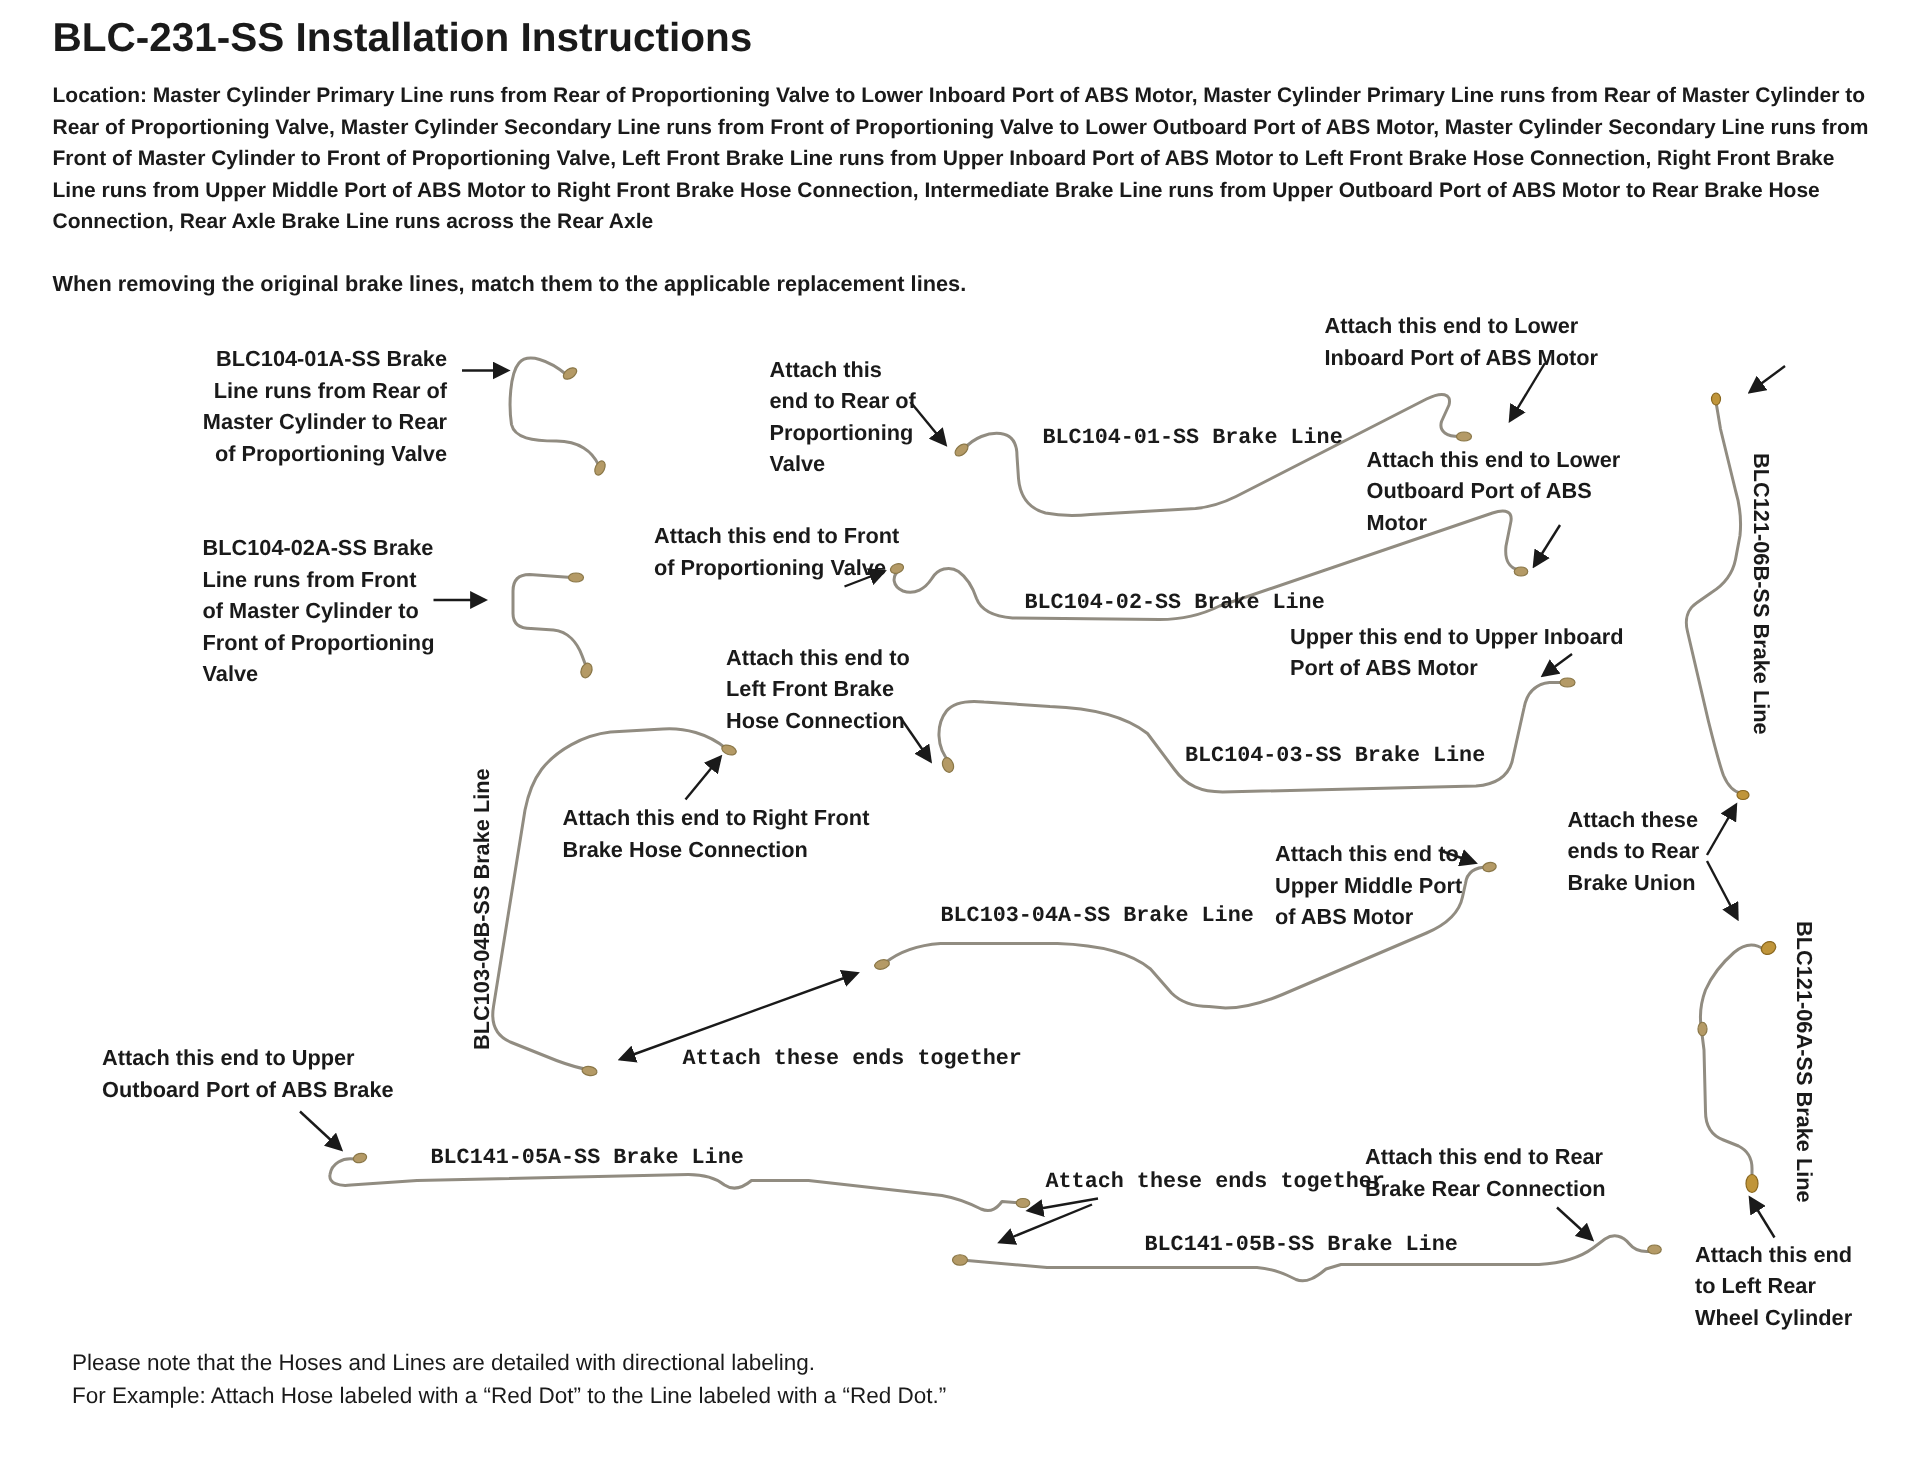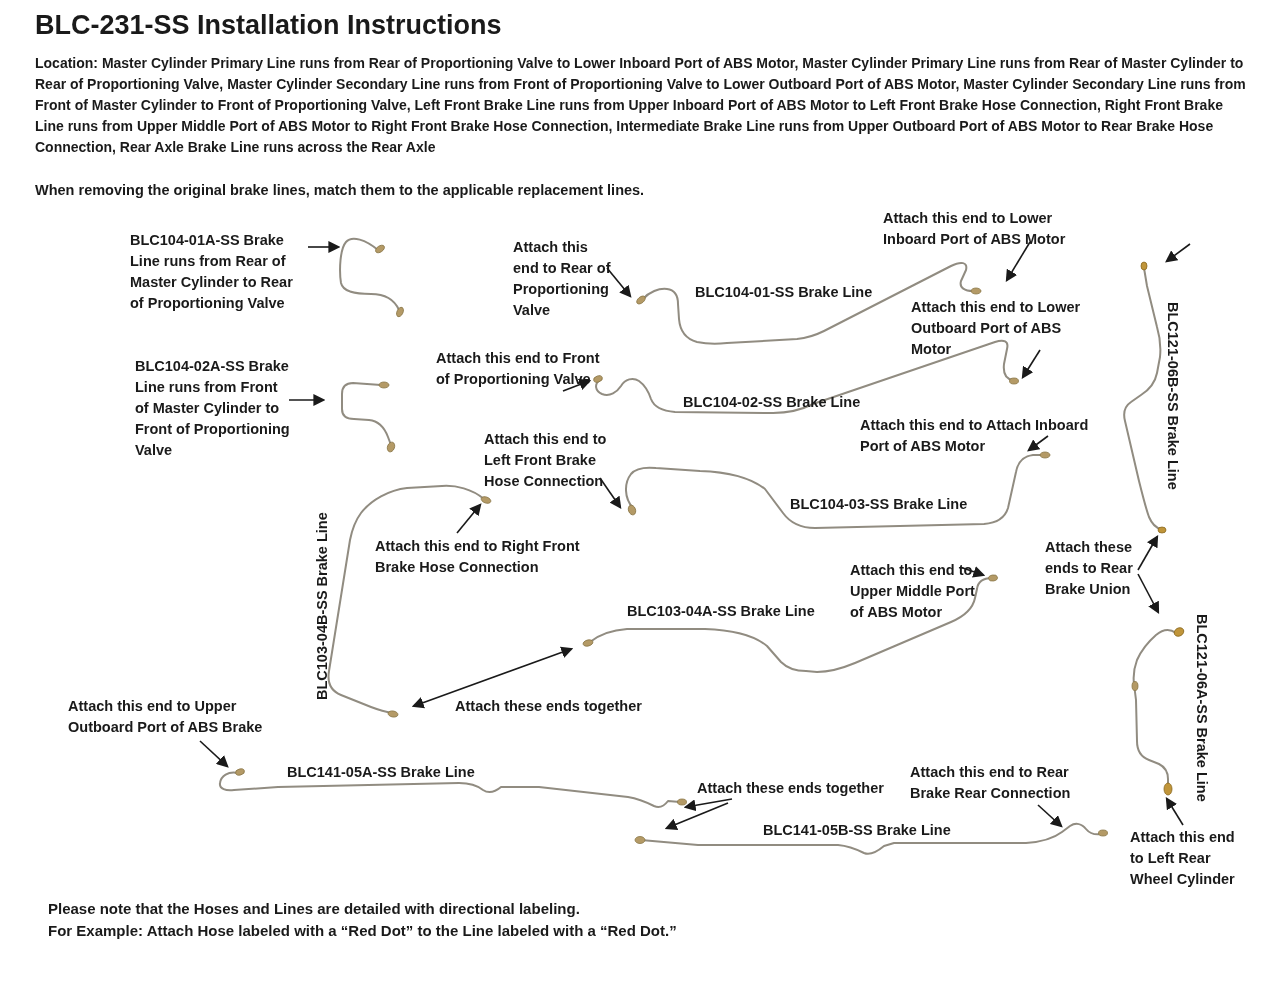--- a/index.html
+++ b/index.html
@@ -3,25 +3,25 @@
 <meta charset="utf-8">
 <style>
   html,body{margin:0;padding:0;background:#fff;}
   .page{position:relative;width:1280px;height:989px;background:var(--background,#ffffff);
         font-family:"Liberation Sans",sans-serif;color:var(--text,#1a1a1a);overflow:hidden;}
   .title{position:absolute;left:35px;top:10px;margin:0;font-size:27px;font-weight:bold;}
   .location{position:absolute;left:35px;top:53px;width:1218px;margin:0;
             font-size:14px;font-weight:bold;line-height:21px;}
   .match{position:absolute;left:35px;top:182px;margin:0;font-size:14.5px;font-weight:bold;}
   .lbl{position:absolute;font-size:14.5px;font-weight:bold;line-height:21px;}
-  .nowrap{white-space:nowrap;}
-  .ctr{text-align:left;}
+  .nowrap{white-space:nowrap;font-family:Liberation Mono, monospace;}
+  .ctr{text-align:right;}
   .vert{writing-mode:vertical-rl;text-orientation:mixed;white-space:nowrap;}
   .vccw{transform:rotate(-90deg);transform-origin:0 0;white-space:nowrap;}
-  .footer{position:absolute;left:48px;margin:0;font-size:15px;font-weight:bold;}
+  .footer{position:absolute;left:48px;margin:0;font-size:15px;font-weight:normal;}
   svg.diagram{position:absolute;left:0;top:0;}
   .brake{fill:none;stroke:var(--brake-line,#918c81);stroke-width:2;
          stroke-linecap:round;stroke-linejoin:round;}
   .arrow{fill:none;stroke:var(--arrow,#1a1a1a);stroke-width:1.6;}
   .ah{fill:var(--arrow,#1a1a1a);}
   .fit{fill:var(--fitting,#b49a66);stroke:#8a7748;stroke-width:0.8;}
   .fitb{fill:var(--fitting-brass,#c0953a);stroke:#8a6820;stroke-width:0.8;}
 </style>
 </head>
 <body>
@@ -106,21 +106,21 @@
   <div class="lbl nowrap" style="left:287px;top:762px;">BLC141-05A-SS Brake Line</div>
   <div class="lbl nowrap" style="left:763px;top:820px;text-align:center;">BLC141-05B-SS Brake Line</div>
   <div class="lbl vert" style="left:1162px;top:302px;">BLC121-06B-SS Brake Line</div>
   <div class="lbl vert" style="left:1191px;top:614px;">BLC121-06A-SS Brake Line</div>
 
   <div class="lbl" style="left:513px;top:237px;width:100px;">Attach this end to Rear of Proportioning Valve</div>
   <div class="lbl" style="left:883px;top:208px;width:192px;">Attach this end to Lower Inboard Port of ABS Motor</div>
   <div class="lbl" style="left:911px;top:297px;width:178px;">Attach this end to Lower Outboard Port of ABS Motor</div>
   <div class="lbl" style="left:436px;top:348px;width:172px;">Attach this end to Front of Proportioning Valve</div>
   <div class="lbl" style="left:484px;top:429px;width:125px;">Attach this end to Left Front Brake Hose Connection</div>
-  <div class="lbl" style="left:860px;top:415px;width:235px;">Attach this end to Attach Inboard Port of ABS Motor</div>
+  <div class="lbl" style="left:860px;top:415px;width:235px;">Upper this end to Upper Inboard Port of ABS Motor</div>
   <div class="lbl" style="left:375px;top:536px;width:210px;">Attach this end to Right Front Brake Hose Connection</div>
   <div class="lbl" style="left:850px;top:560px;width:130px;">Attach this end to Upper Middle Port of ABS Motor</div>
   <div class="lbl" style="left:1045px;top:537px;width:88px;">Attach these ends to Rear Brake Union</div>
   <div class="lbl nowrap" style="left:455px;top:696px;">Attach these ends together</div>
   <div class="lbl" style="left:68px;top:696px;width:205px;">Attach this end to Upper Outboard Port of ABS Brake</div>
   <div class="lbl nowrap" style="left:697px;top:778px;">Attach these ends together</div>
   <div class="lbl" style="left:910px;top:762px;width:168px;">Attach this end to Rear Brake Rear Connection</div>
   <div class="lbl" style="left:1130px;top:827px;width:112px;">Attach this end to Left Rear Wheel Cylinder</div>
 
   <p class="footer" style="top:900px;">Please note that the Hoses and Lines are detailed with directional labeling.</p>

